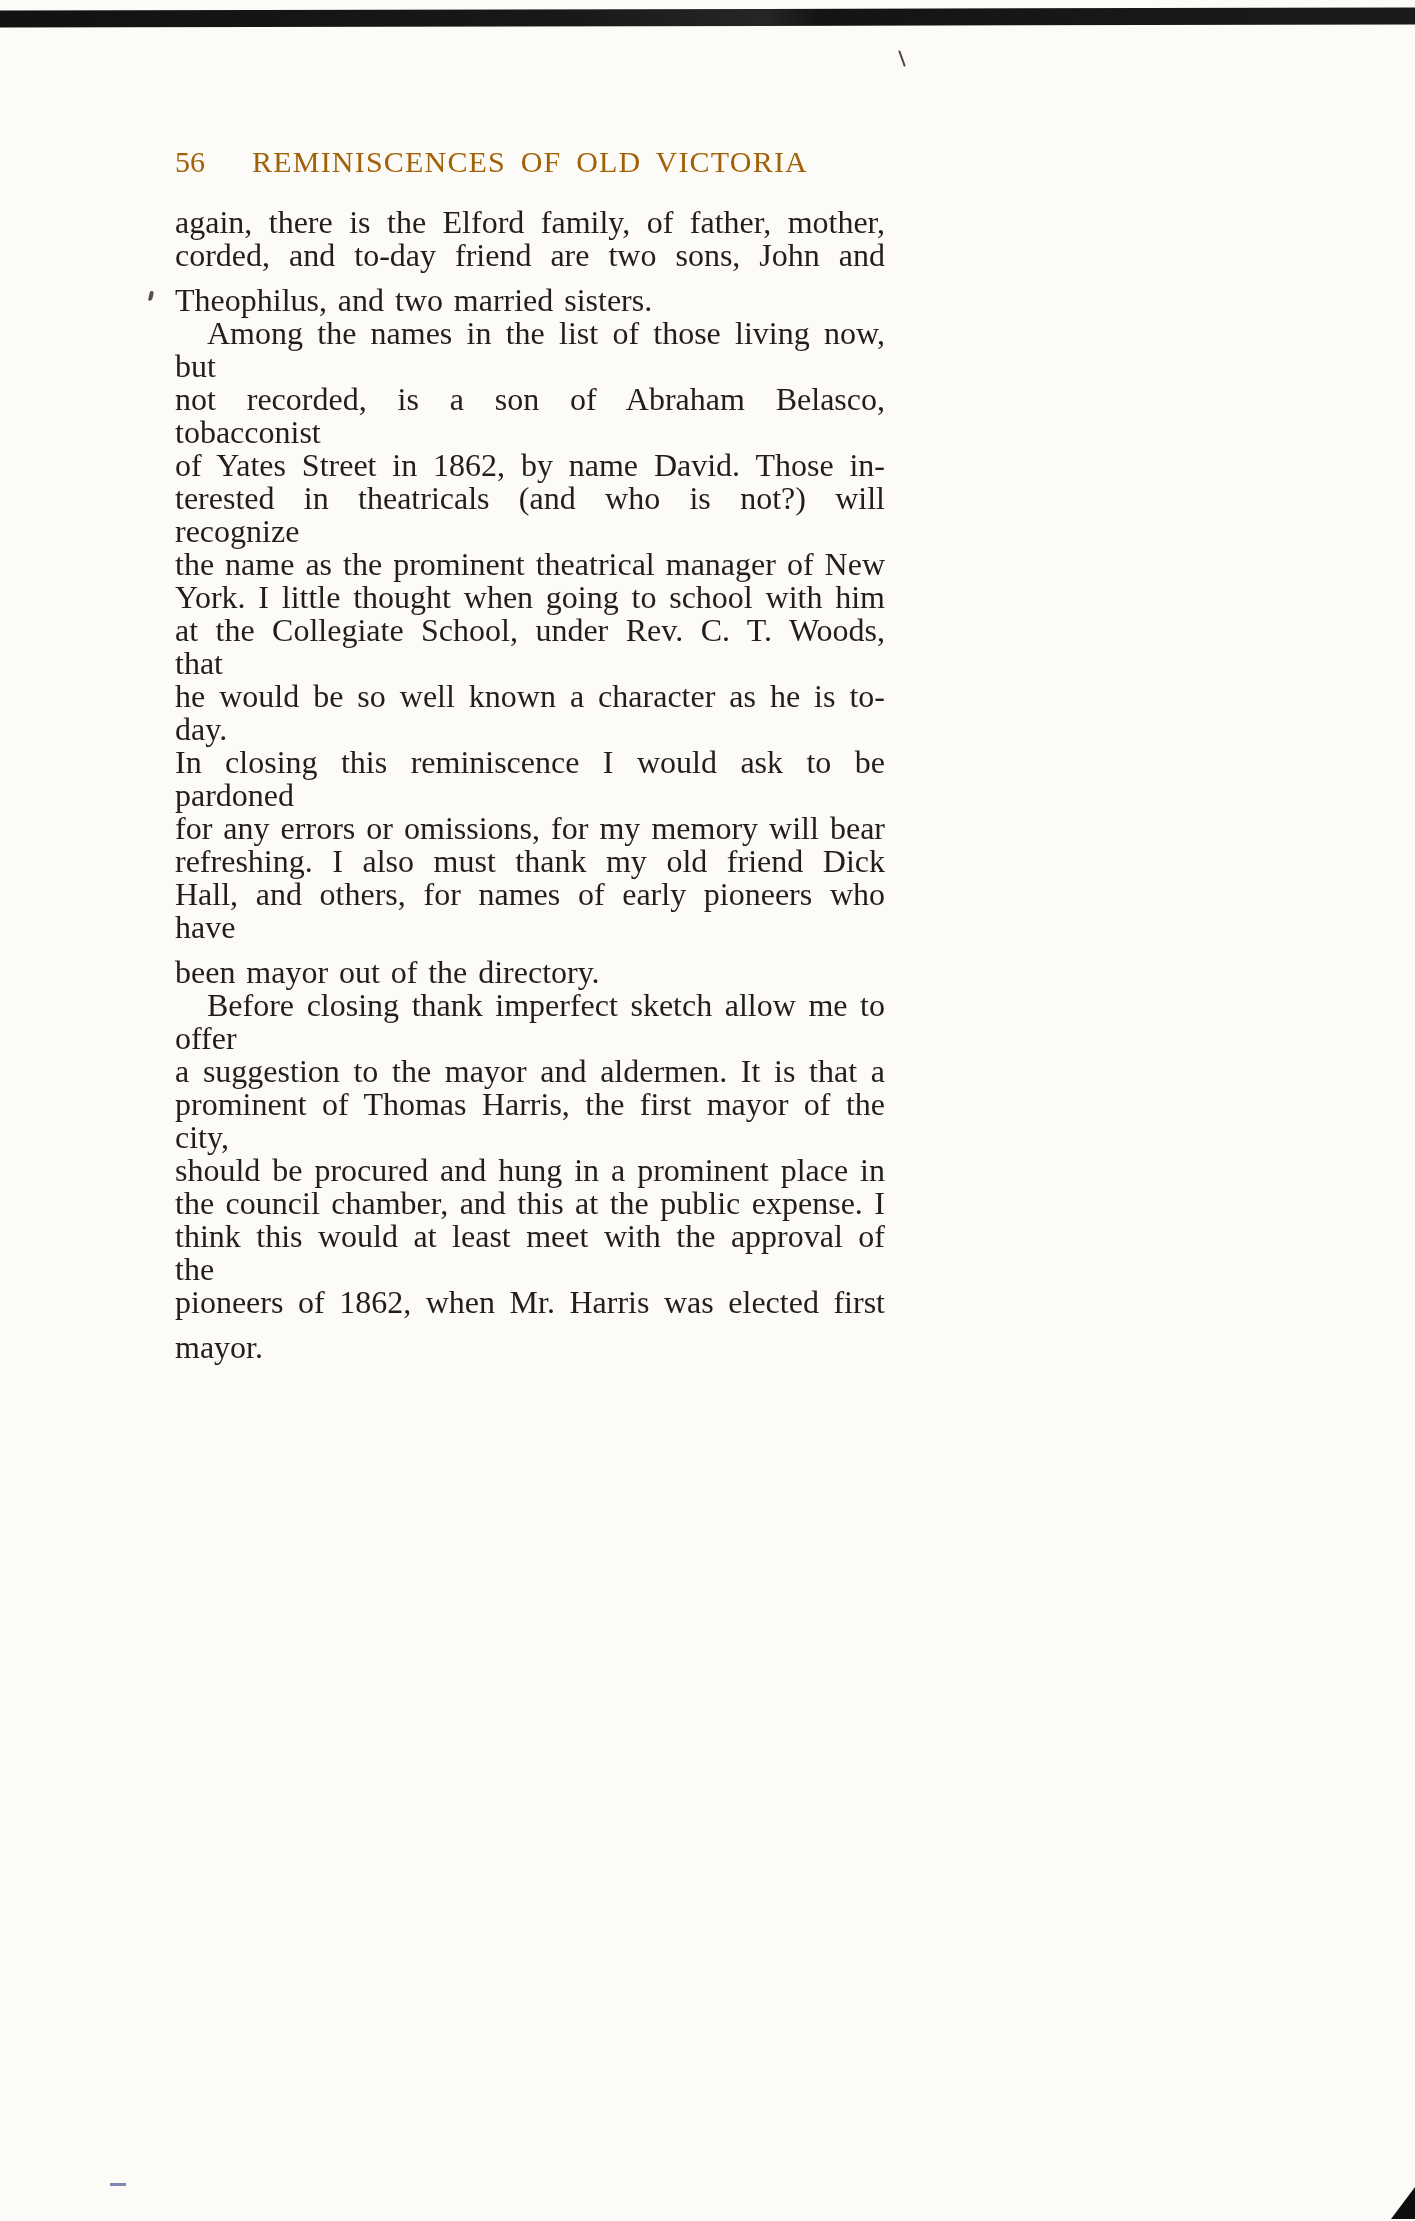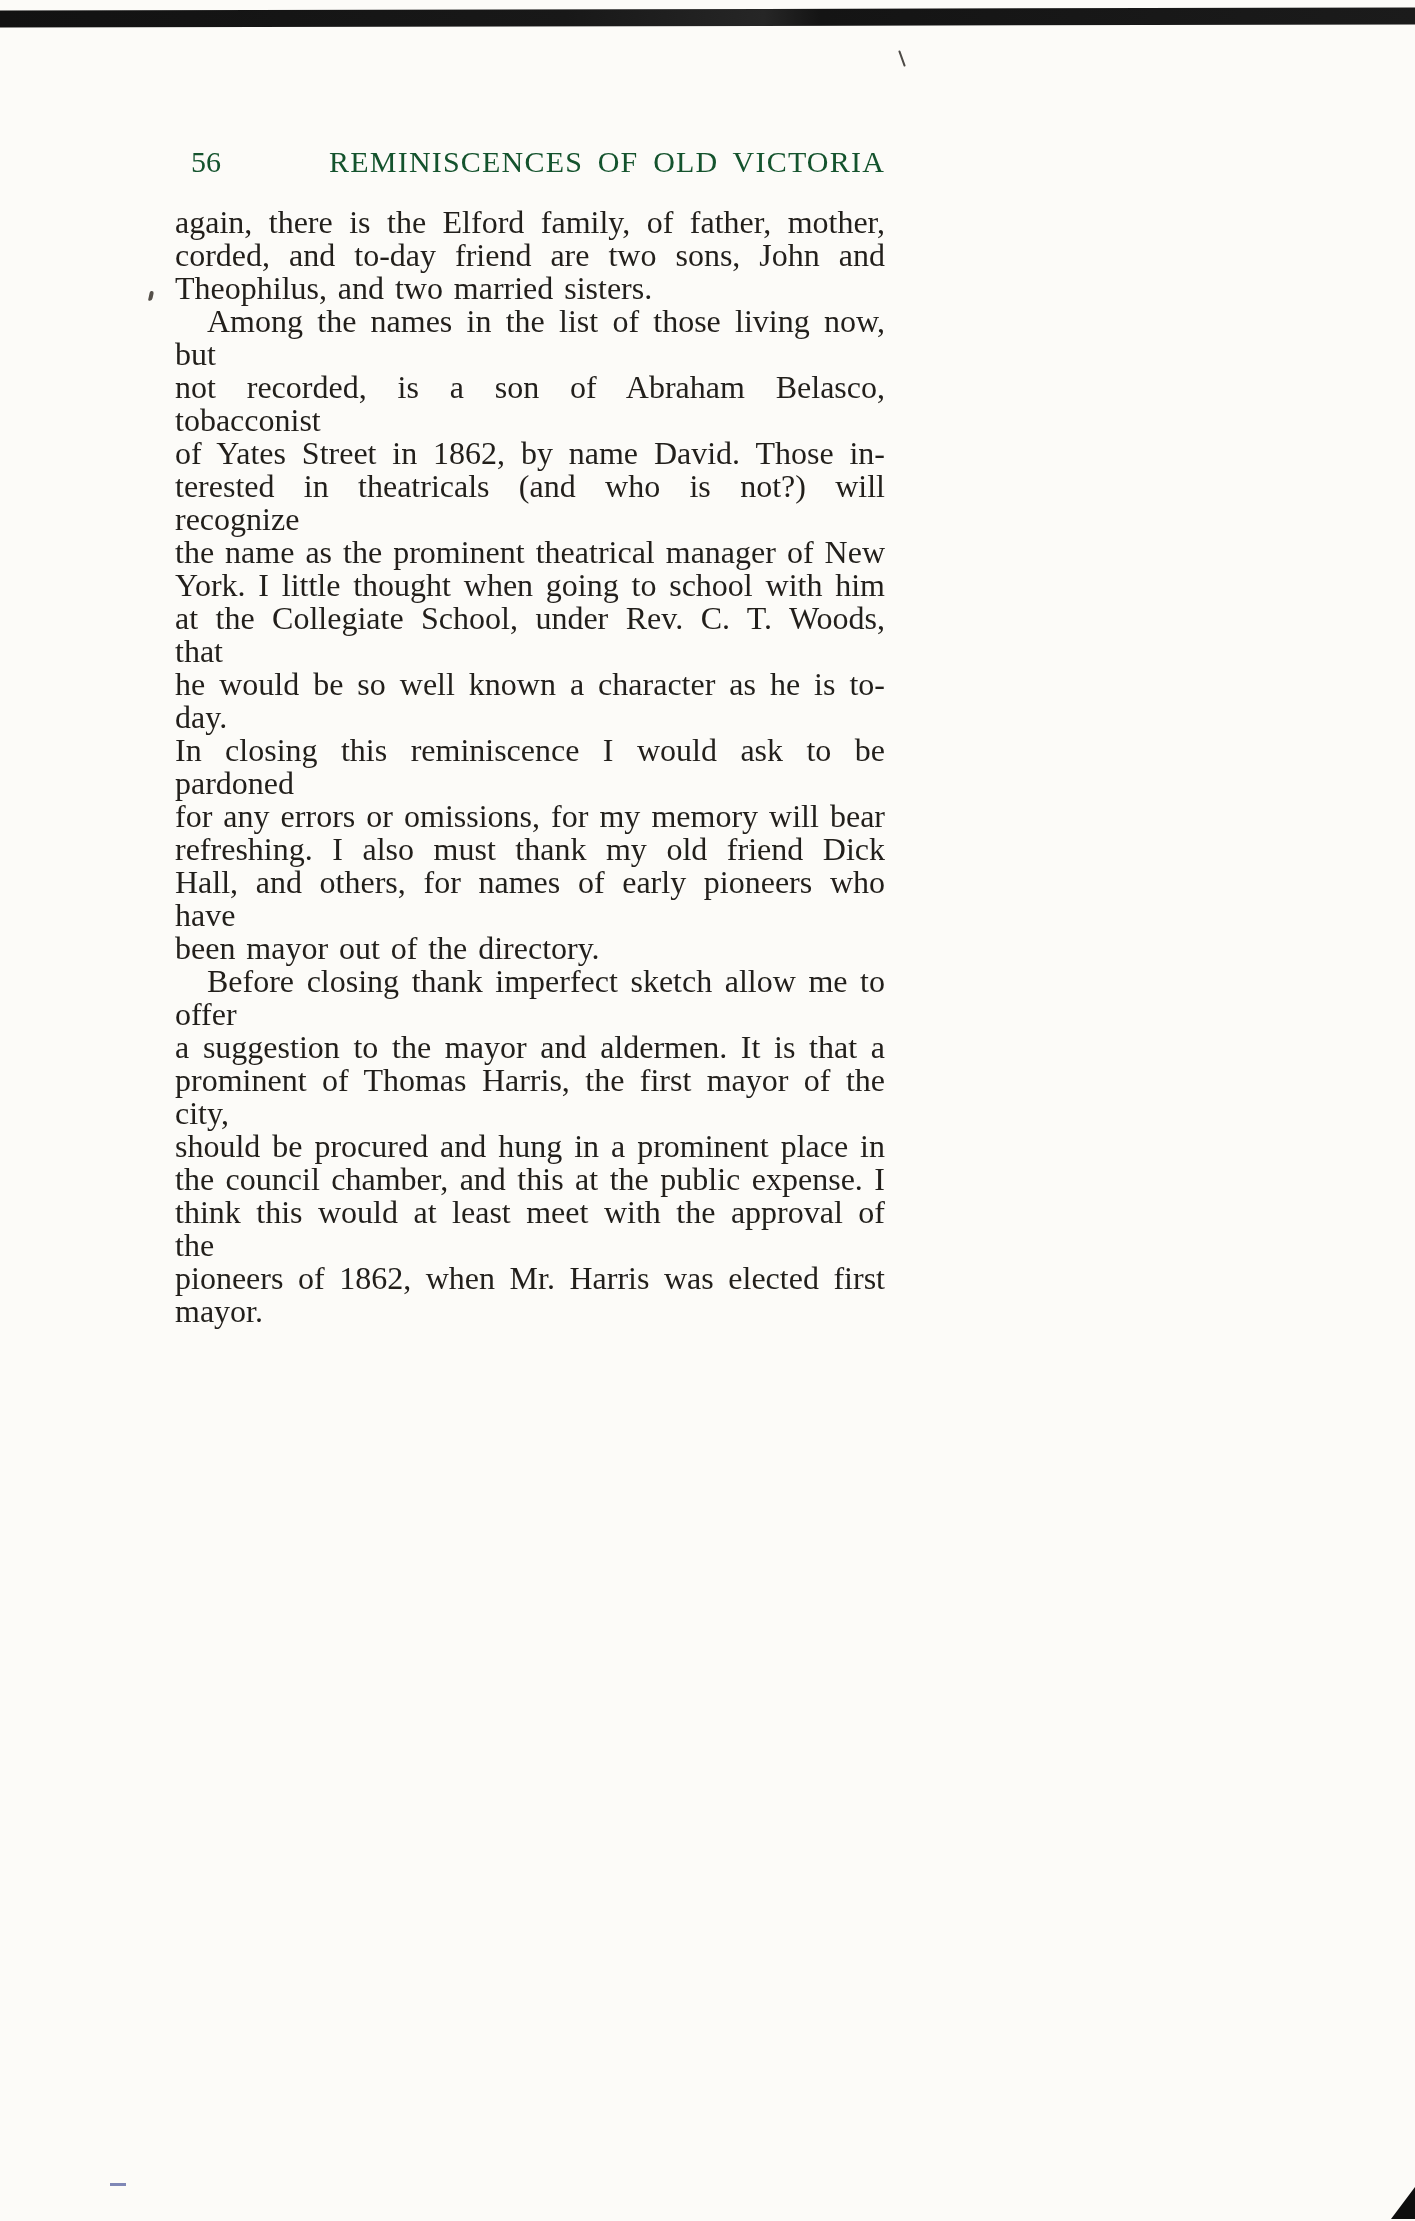--- a/index.html
+++ b/index.html
@@ -58,25 +58,24 @@
     position: absolute;
     left: 175px; top: 143px;
     width: 710px;
   }
 
   .page-header {
     position: relative;
     height: 40px;
     font-size: 30px;
     line-height: 38px;
-    text-align: right;
+    text-align: center;
     letter-spacing: 1.2px;
-    color: #14532d;
+    color: #a16207;
     word-spacing: 6px;
-    margin-left: 16px;
   }
   .page-number {
     position: absolute;
     left: 0; top: 0;
     letter-spacing: 0;
     word-spacing: 0;
   }
 
   .text-block {
     margin-top: 23px;
@@ -85,21 +84,21 @@
     word-spacing: 0.09em;
   }
   .paragraph { margin: 0; }
   .line {
     text-align: justify;
     text-align-last: justify;
     -moz-text-align-last: justify;
     white-space: normal;
   }
   .line.first { text-indent: 32px; }
-  .line.last { text-align-last: left; -moz-text-align-last: left; }
+  .line.last { text-align-last: left; margin-top: 12px; -moz-text-align-last: left; }
 </style>
 </head>
 <body>
 
 <div class="page">
 
   <div class="scan-bar"></div>
   <div class="mark-slash"></div>
   <div class="mark-comma"></div>
 

